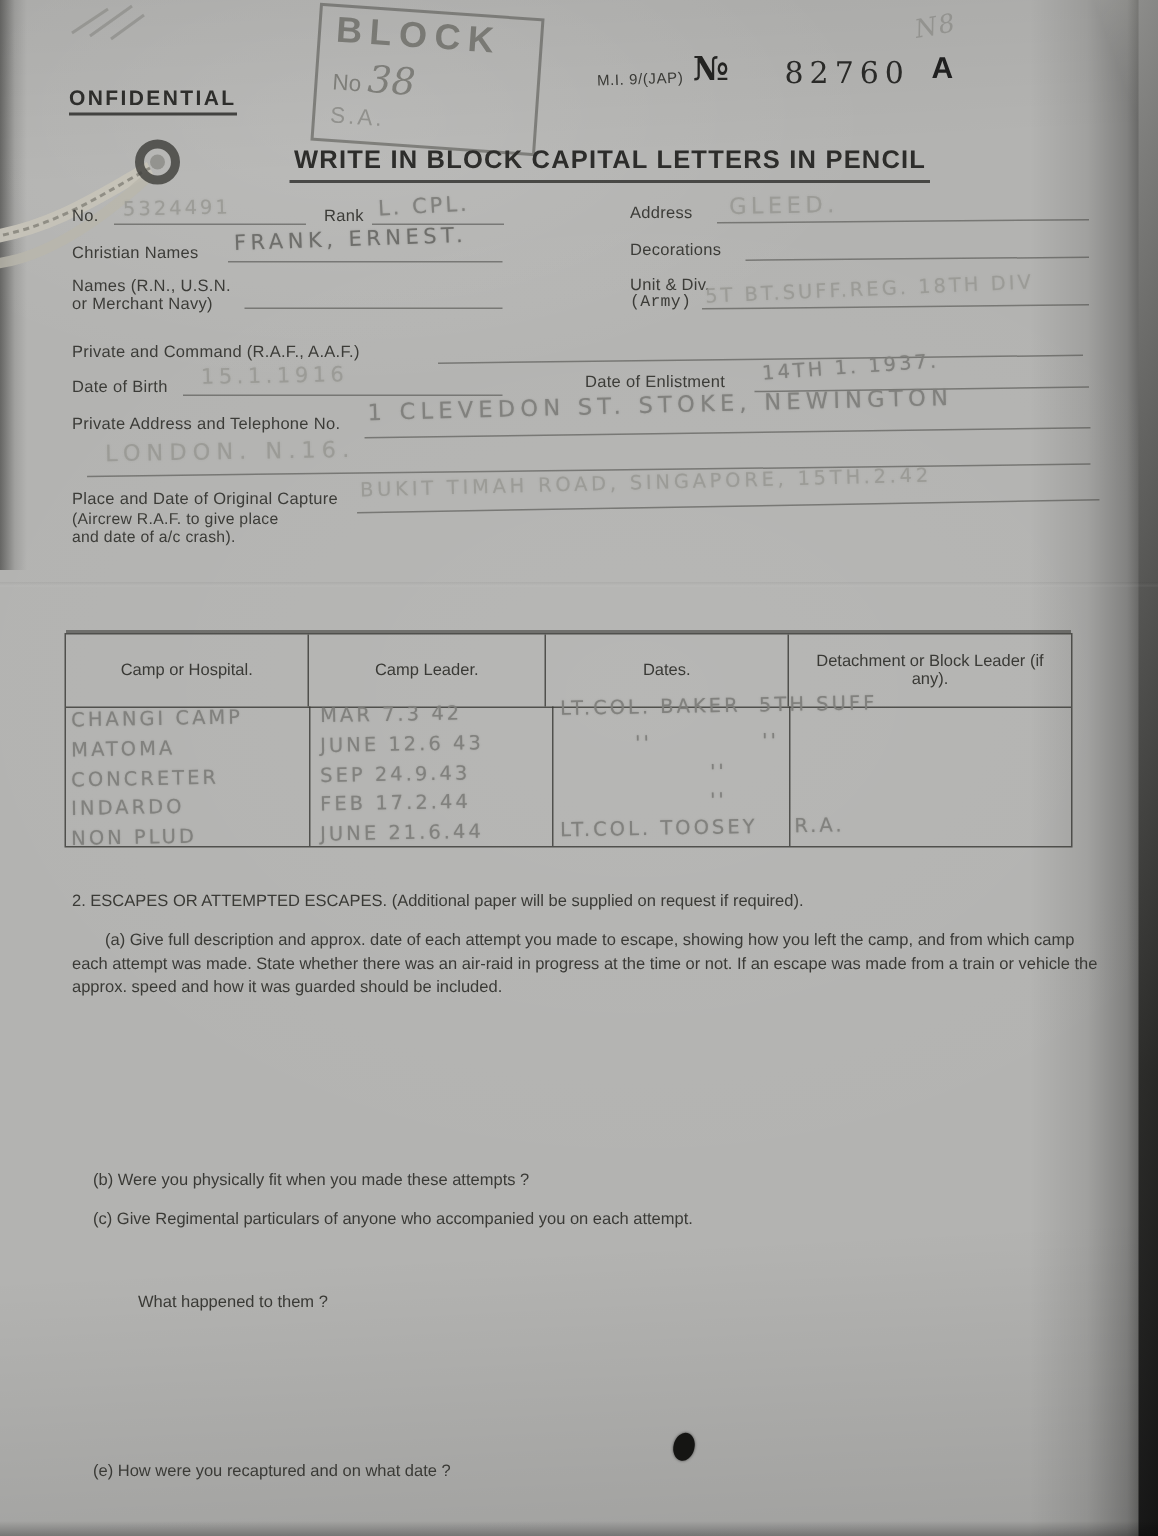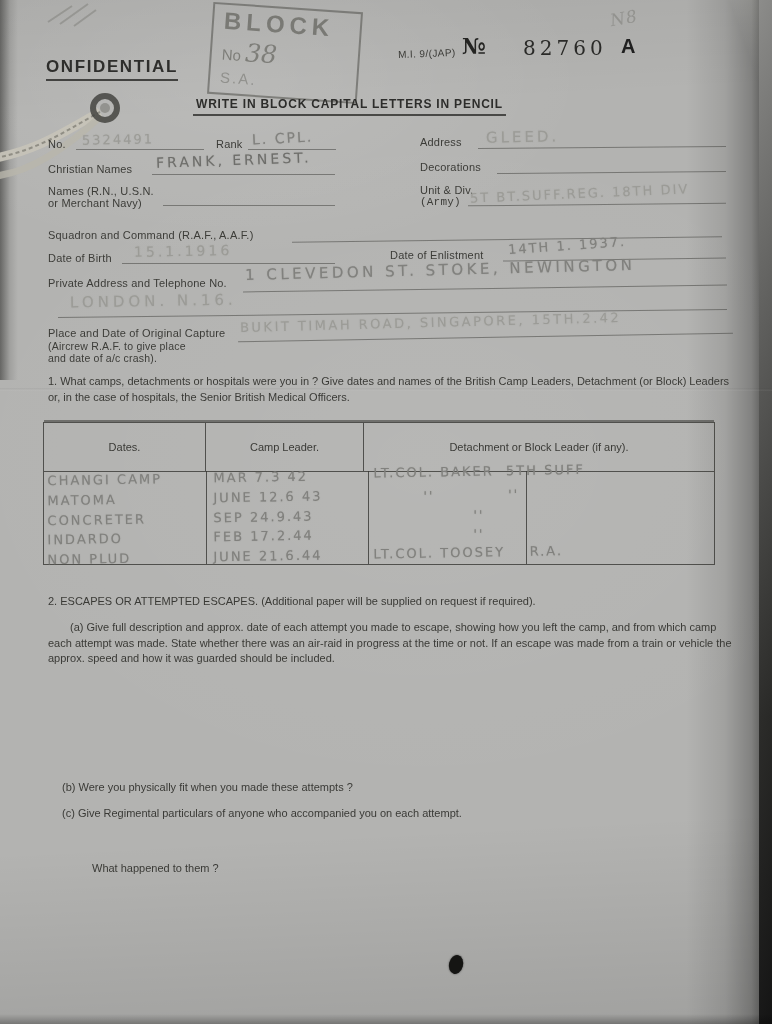--- a/index.html
+++ b/index.html
@@ -30,35 +30,35 @@
   .para{font-size:11px;color:#3a3a36;line-height:1.42;}
 
   
   .hw{font-family:"DejaVu Sans",sans-serif;white-space:pre;letter-spacing:2px;
       color:rgba(128,128,124,0.95);text-shadow:0 0 1px rgba(128,128,124,0.6);
       transform:rotate(-1deg);}
   .hw-faint{color:rgba(153,153,148,0.85);text-shadow:0 0 1px rgba(153,153,148,0.5);}
   .hw-dark{color:rgba(108,108,104,0.95);}
 
   
-  .confidential{font-size:17px;font-weight:bold;letter-spacing:1.6px;color:#2e2e2c;
+  .confidential{font-size:14px;font-weight:bold;letter-spacing:1.6px;color:#2e2e2c;
       border-bottom:2px solid rgba(46,46,44,0.85);padding-bottom:2px;}
   .stamp{border:2px solid rgba(95,95,90,0.65);width:136px;height:86px;transform:rotate(4deg);
       color:rgba(100,100,94,0.85);text-align:left;padding:2px 0 0 10px;}
   .stamp .s1{font-size:24px;letter-spacing:5px;font-weight:bold;opacity:.85;}
   .stamp .s2{font-size:15px;margin-top:2px;opacity:.8;}
   .stamp .s2 b{font-size:25px;font-family:"DejaVu Serif",serif;font-style:italic;font-weight:normal;}
   .stamp .s3{font-size:15px;letter-spacing:2px;opacity:.55;margin-top:3px;}
   .mi9{font-size:10px;color:#3a3a36;transform:rotate(-2deg);letter-spacing:.4px;}
   .no-sym{font-family:"DejaVu Serif",serif;font-size:22px;font-weight:bold;color:#242422;}
   .serial{font-family:"DejaVu Serif",serif;font-size:20px;letter-spacing:4px;color:#2a2a28;}
   .suffix-a{font-size:20px;font-weight:bold;color:#202020;}
   .pencil-note{font-family:"DejaVu Serif",serif;font-style:italic;font-size:17px;
       color:rgba(140,140,136,0.8);transform:rotate(-10deg);letter-spacing:1px;}
-  .instruction{font-size:12px;font-weight:bold;letter-spacing:.8px;color:#2d2d2b;
+  .instruction{font-size:17px;font-weight:bold;letter-spacing:.8px;color:#2d2d2b;
       border-bottom:2px solid rgba(45,45,43,0.8);padding:0 3px 3px 3px;}
 
   
   .camps{position:absolute;left:43px;top:422px;width:670px;height:141px;
       border:1.5px solid rgba(55,55,51,0.8);box-shadow:0 -3px 0 -1px rgba(55,55,51,0.55);}
   .camps .hrow{display:flex;height:48px;border-bottom:1.2px solid rgba(55,55,51,0.8);}
   .camps .hcell{display:flex;align-items:center;justify-content:center;text-align:center;
       font-size:11px;color:#3a3a36;border-right:1.2px solid rgba(55,55,51,0.8);padding:2px 10px;box-sizing:border-box;}
   .camps .hcell:last-child{border-right:none;}
   .camps .vline{position:absolute;top:48px;bottom:0;width:0;border-left:1.2px solid rgba(55,55,51,0.8);}
@@ -126,21 +126,21 @@
   <div class="fline" style="left:497px;top:171px;width:229px;transform:rotate(-0.5deg);"></div>
 
   <div class="abs lbl" style="left:48px;top:185px;">Names (R.N., U.S.N.</div>
   <div class="abs lbl" style="left:48px;top:197px;">or Merchant Navy)</div>
   <div class="fline" style="left:163px;top:204px;width:172px;"></div>
   <div class="abs lbl" style="left:420px;top:184px;">Unit &amp; Div.</div>
   <div class="abs lbl" style="left:420px;top:196px;font-family:Liberation Mono, monospace;">(Army)</div>
   <div class="fline" style="left:468px;top:203px;width:258px;transform:rotate(-0.6deg);"></div>
   <div class="abs hw hw-faint" style="left:470px;top:186px;font-size:13px;transform:rotate(-2.5deg);">5T BT.SUFF.REG. 18TH DIV</div>
 
-  <div class="abs lbl" style="left:48px;top:229px;">Squadron and Command (R.A.F., A.A.F.)</div>
+  <div class="abs lbl" style="left:48px;top:229px;">Private and Command (R.A.F., A.A.F.)</div>
   <div class="fline" style="left:292px;top:238px;width:430px;transform:rotate(-0.7deg);"></div>
 
   <div class="abs lbl" style="left:48px;top:252px;">Date of Birth</div>
   <div class="fline" style="left:122px;top:262px;width:213px;"></div>
   <div class="abs hw hw-faint" style="left:134px;top:243px;font-size:14px;letter-spacing:3px;">15.1.1916</div>
   <div class="abs lbl" style="left:390px;top:249px;">Date of Enlistment</div>
   <div class="fline" style="left:503px;top:258px;width:223px;transform:rotate(-0.8deg);"></div>
   <div class="abs hw" style="left:508px;top:238px;font-size:13px;transform:rotate(-4deg);">14TH 1. 1937.</div>
 
   <div class="abs lbl" style="left:48px;top:277px;">Private Address and Telephone No.</div>
@@ -148,26 +148,26 @@
   <div class="abs hw" style="left:245px;top:261px;font-size:15px;letter-spacing:3.5px;transform:rotate(-1.5deg);">1 CLEVEDON ST. STOKE, NEWINGTON</div>
   <div class="fline" style="left:58px;top:312px;width:669px;transform:rotate(-0.7deg);"></div>
   <div class="abs hw hw-faint" style="left:70px;top:292px;font-size:15px;letter-spacing:4px;">LONDON. N.16.</div>
 
   <div class="abs lbl" style="left:48px;top:327px;">Place and Date of Original Capture</div>
   <div class="fline" style="left:238px;top:336px;width:495px;transform:rotate(-1deg);"></div>
   <div class="abs hw hw-faint" style="left:240px;top:315px;font-size:13px;letter-spacing:2.5px;transform:rotate(-1.5deg);">BUKIT TIMAH ROAD, SINGAPORE, 15TH.2.42</div>
   <div class="abs lbl" style="left:48px;top:340px;font-size:10.5px;">(Aircrew R.A.F. to give place</div>
   <div class="abs lbl" style="left:48px;top:352px;font-size:10.5px;">and date of a/c crash).</div>
 
-  <div class="abs para" style="left:48px;top:374px;width:694px;">1.   What camps, detachments or hospitals were you in ?   Give dates and names of the British Camp Leaders, Detachment (or Block) Leaders or, in the case of hospitals, the Senior British Medical Officers.</div>
 
   <div class="camps">
     <div class="hrow">
+      <div class="hcell c1">Camp or Hospital.</div>
+      <div class="hcell c3">Camp Leader.</div>
       <div class="hcell c2">Dates.</div>
-      <div class="hcell c3">Camp Leader.</div>
       <div class="hcell c4">Detachment or Block Leader (if any).</div>
     </div>
     <div class="vline" style="left:162px;"></div>
     <div class="vline" style="left:324px;"></div>
     <div class="vline" style="left:482px;"></div>
 
     <div class="trow hw" style="top:50px;">
       <span class="abs" style="left:4px;top:0;">CHANGI CAMP</span>
       <span class="abs" style="left:170px;top:0;">MAR 7.3 42</span>
       <span class="abs" style="left:330px;top:-2px;">LT.COL. BAKER  5TH SUFF</span>
@@ -192,15 +192,16 @@
       <span class="abs" style="left:170px;top:0;">JUNE 21.6.44</span>
       <span class="abs" style="left:330px;top:0;">LT.COL. TOOSEY    R.A.</span>
     </div>
   </div>
 
   <div class="abs para" style="left:48px;top:594px;width:694px;">2.   ESCAPES OR ATTEMPTED ESCAPES.   (Additional paper will be supplied on request if required).</div>
   <div class="abs para" style="left:48px;top:620px;width:694px;text-indent:22px;">(a)   Give full description and approx. date of each attempt you made to escape, showing how you left the camp, and from which camp each attempt was made.   State whether there was an air-raid in progress at the time or not.   If an escape was made from a train or vehicle the approx. speed and how it was guarded should be included.</div>
   <div class="abs para" style="left:62px;top:780px;">(b)   Were you physically fit when you made these attempts ?</div>
   <div class="abs para" style="left:62px;top:806px;">(c)   Give Regimental particulars of anyone who accompanied you on each attempt.</div>
   <div class="abs para" style="left:92px;top:861px;">What happened to them ?</div>
+  <div class="abs para" style="left:62px;top:974px;">(e)   How were you recaptured and on what date ?</div>
 
   <div class="hole"></div>
 </div>
 
 </body></html>

